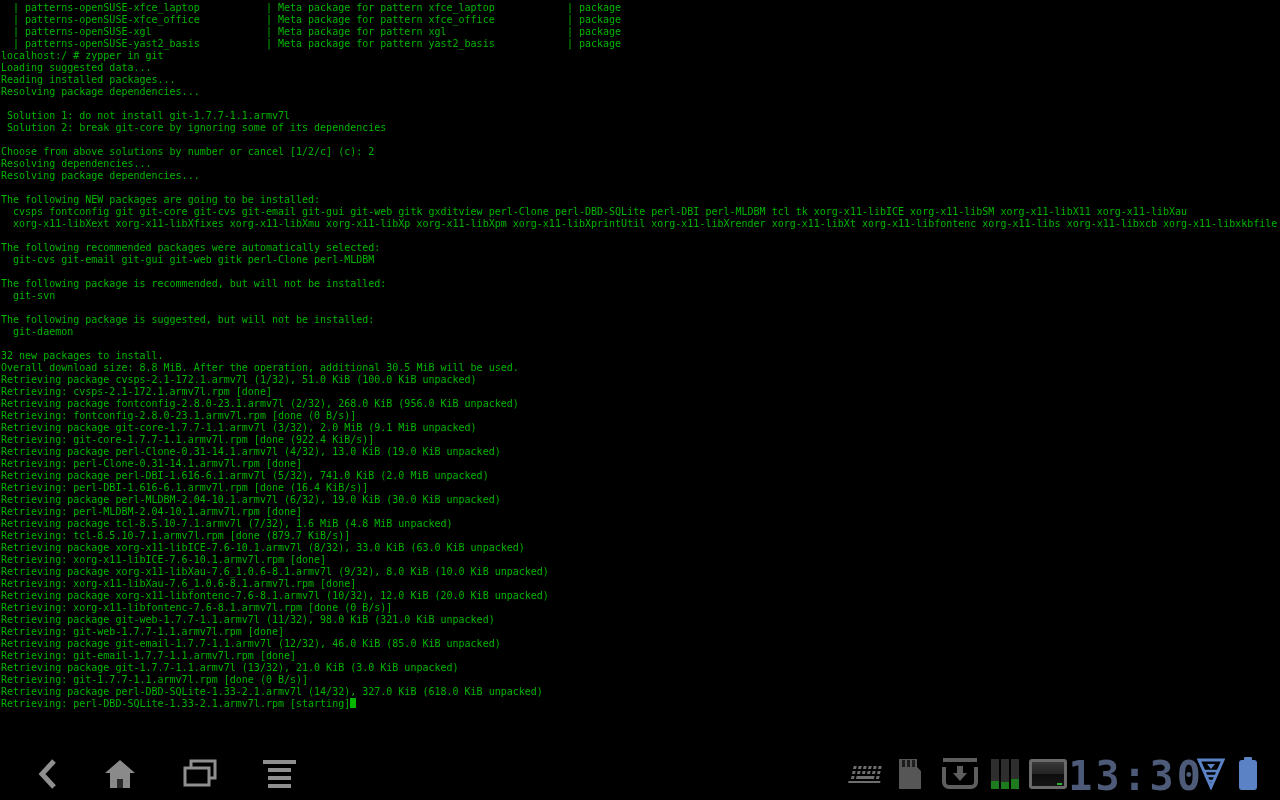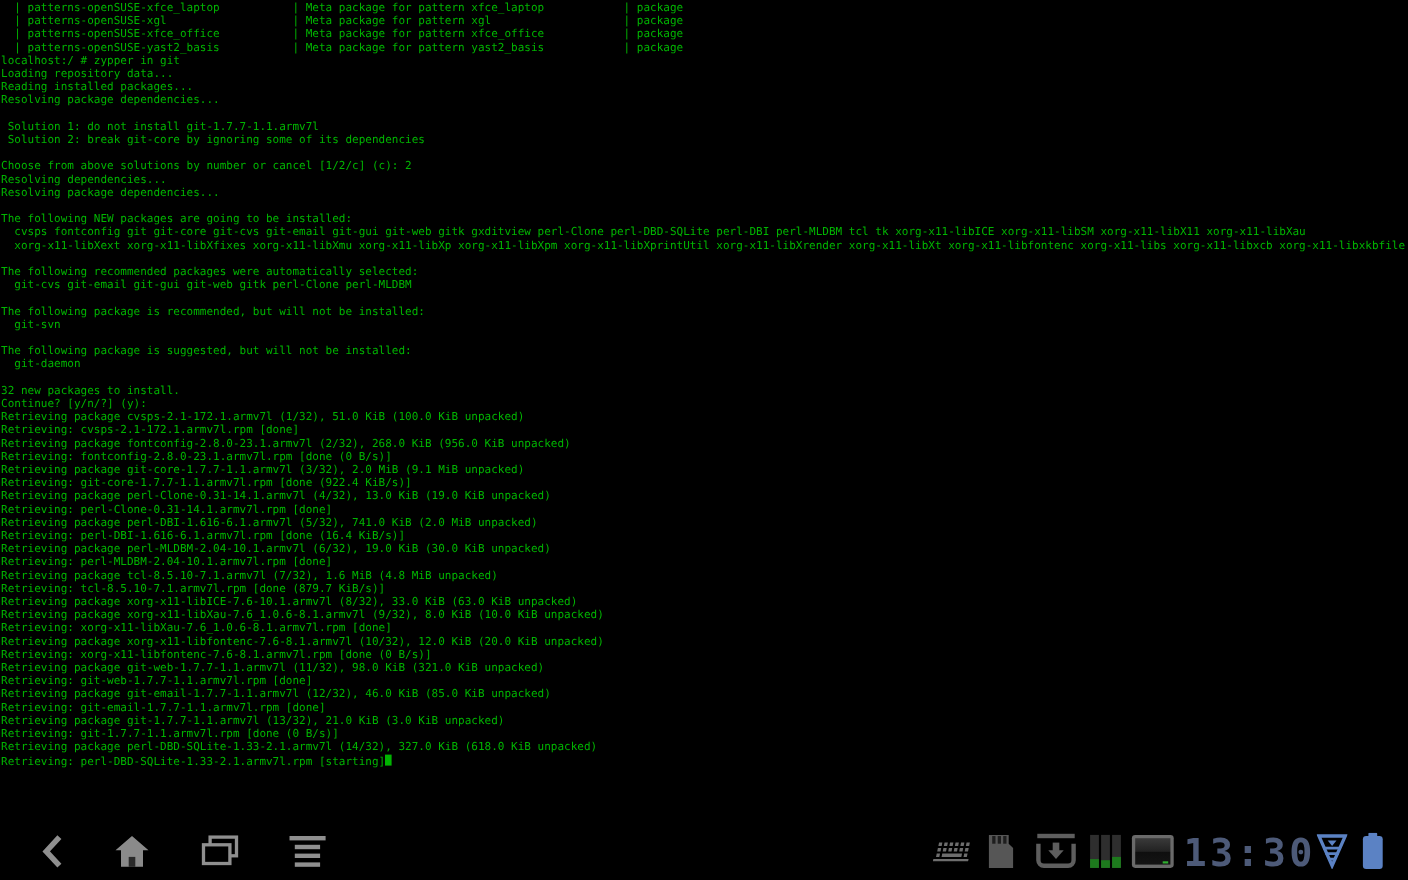--- a/index.html
+++ b/index.html
@@ -3,34 +3,34 @@
 <meta charset="utf-8">
 <style>
   html,body{margin:0;padding:0;background:#000;}
   .screen{position:relative;width:1280px;height:800px;background:#000;overflow:hidden;font-family:"DejaVu Sans Mono",monospace;}
   .terminal{position:absolute;top:0;left:0;width:1280px;height:752px;padding:2px 0 0 1px;box-sizing:border-box;overflow:hidden;cursor:text;}
   .term-line{font:10px/12px "DejaVu Sans Mono",monospace;height:12px;white-space:pre;color:#00b400;}
   .cursor{display:inline-block;width:6px;height:10px;background:#00b400;vertical-align:-1px;}
   .system-bar{position:absolute;left:0;bottom:0;width:1280px;height:48px;background:#000;}
   .navbtn{position:absolute;top:0;height:48px;display:flex;align-items:center;justify-content:center;cursor:pointer;}
   .statusicon{position:absolute;top:0;height:48px;display:flex;align-items:center;justify-content:center;}
-  .clock{position:absolute;top:0;height:48px;display:flex;align-items:center;font-family:"DejaVu Sans Mono",monospace;font-size:35px;letter-spacing:3px;color:#4d5a78;font-weight:bold;}
+  .clock{position:absolute;top:0;height:48px;display:flex;align-items:center;font-family:"DejaVu Sans Mono",monospace;font-size:40px;letter-spacing:3px;color:#4d5a78;font-weight:bold;}
 </style>
 </head>
 <body>
 
 <div class="screen">
 
   <div class="terminal">
       <div class="term-line">  | patterns-openSUSE-xfce_laptop           | Meta package for pattern xfce_laptop            | package</div>
+      <div class="term-line">  | patterns-openSUSE-xfce_office           | Meta package for pattern xfce_office            | package</div>
       <div class="term-line">  | patterns-openSUSE-xgl                   | Meta package for pattern xgl                    | package</div>
-      <div class="term-line">  | patterns-openSUSE-xfce_office           | Meta package for pattern xfce_office            | package</div>
       <div class="term-line">  | patterns-openSUSE-yast2_basis           | Meta package for pattern yast2_basis            | package</div>
       <div class="term-line">localhost:/ # zypper in git</div>
-      <div class="term-line">Loading repository data...</div>
+      <div class="term-line">Loading suggested data...</div>
       <div class="term-line">Reading installed packages...</div>
       <div class="term-line">Resolving package dependencies...</div>
       <div class="term-line"></div>
       <div class="term-line"> Solution 1: do not install git-1.7.7-1.1.armv7l</div>
       <div class="term-line"> Solution 2: break git-core by ignoring some of its dependencies</div>
       <div class="term-line"></div>
       <div class="term-line">Choose from above solutions by number or cancel [1/2/c] (c): 2</div>
       <div class="term-line">Resolving dependencies...</div>
       <div class="term-line">Resolving package dependencies...</div>
       <div class="term-line"></div>
@@ -41,36 +41,37 @@
       <div class="term-line">The following recommended packages were automatically selected:</div>
       <div class="term-line">  git-cvs git-email git-gui git-web gitk perl-Clone perl-MLDBM</div>
       <div class="term-line"></div>
       <div class="term-line">The following package is recommended, but will not be installed:</div>
       <div class="term-line">  git-svn</div>
       <div class="term-line"></div>
       <div class="term-line">The following package is suggested, but will not be installed:</div>
       <div class="term-line">  git-daemon</div>
       <div class="term-line"></div>
       <div class="term-line">32 new packages to install.</div>
-      <div class="term-line">Continue? [y/n/?] (y): </div>
+      <div class="term-line">Overall download size: 8.8 MiB. After the operation, additional 30.5 MiB will be used.</div>
       <div class="term-line">Retrieving package cvsps-2.1-172.1.armv7l (1/32), 51.0 KiB (100.0 KiB unpacked)</div>
       <div class="term-line">Retrieving: cvsps-2.1-172.1.armv7l.rpm [done]</div>
       <div class="term-line">Retrieving package fontconfig-2.8.0-23.1.armv7l (2/32), 268.0 KiB (956.0 KiB unpacked)</div>
       <div class="term-line">Retrieving: fontconfig-2.8.0-23.1.armv7l.rpm [done (0 B/s)]</div>
       <div class="term-line">Retrieving package git-core-1.7.7-1.1.armv7l (3/32), 2.0 MiB (9.1 MiB unpacked)</div>
       <div class="term-line">Retrieving: git-core-1.7.7-1.1.armv7l.rpm [done (922.4 KiB/s)]</div>
       <div class="term-line">Retrieving package perl-Clone-0.31-14.1.armv7l (4/32), 13.0 KiB (19.0 KiB unpacked)</div>
       <div class="term-line">Retrieving: perl-Clone-0.31-14.1.armv7l.rpm [done]</div>
       <div class="term-line">Retrieving package perl-DBI-1.616-6.1.armv7l (5/32), 741.0 KiB (2.0 MiB unpacked)</div>
       <div class="term-line">Retrieving: perl-DBI-1.616-6.1.armv7l.rpm [done (16.4 KiB/s)]</div>
       <div class="term-line">Retrieving package perl-MLDBM-2.04-10.1.armv7l (6/32), 19.0 KiB (30.0 KiB unpacked)</div>
       <div class="term-line">Retrieving: perl-MLDBM-2.04-10.1.armv7l.rpm [done]</div>
       <div class="term-line">Retrieving package tcl-8.5.10-7.1.armv7l (7/32), 1.6 MiB (4.8 MiB unpacked)</div>
       <div class="term-line">Retrieving: tcl-8.5.10-7.1.armv7l.rpm [done (879.7 KiB/s)]</div>
       <div class="term-line">Retrieving package xorg-x11-libICE-7.6-10.1.armv7l (8/32), 33.0 KiB (63.0 KiB unpacked)</div>
+      <div class="term-line">Retrieving: xorg-x11-libICE-7.6-10.1.armv7l.rpm [done]</div>
       <div class="term-line">Retrieving package xorg-x11-libXau-7.6_1.0.6-8.1.armv7l (9/32), 8.0 KiB (10.0 KiB unpacked)</div>
       <div class="term-line">Retrieving: xorg-x11-libXau-7.6_1.0.6-8.1.armv7l.rpm [done]</div>
       <div class="term-line">Retrieving package xorg-x11-libfontenc-7.6-8.1.armv7l (10/32), 12.0 KiB (20.0 KiB unpacked)</div>
       <div class="term-line">Retrieving: xorg-x11-libfontenc-7.6-8.1.armv7l.rpm [done (0 B/s)]</div>
       <div class="term-line">Retrieving package git-web-1.7.7-1.1.armv7l (11/32), 98.0 KiB (321.0 KiB unpacked)</div>
       <div class="term-line">Retrieving: git-web-1.7.7-1.1.armv7l.rpm [done]</div>
       <div class="term-line">Retrieving package git-email-1.7.7-1.1.armv7l (12/32), 46.0 KiB (85.0 KiB unpacked)</div>
       <div class="term-line">Retrieving: git-email-1.7.7-1.1.armv7l.rpm [done]</div>
       <div class="term-line">Retrieving package git-1.7.7-1.1.armv7l (13/32), 21.0 KiB (3.0 KiB unpacked)</div>
       <div class="term-line">Retrieving: git-1.7.7-1.1.armv7l.rpm [done (0 B/s)]</div>

